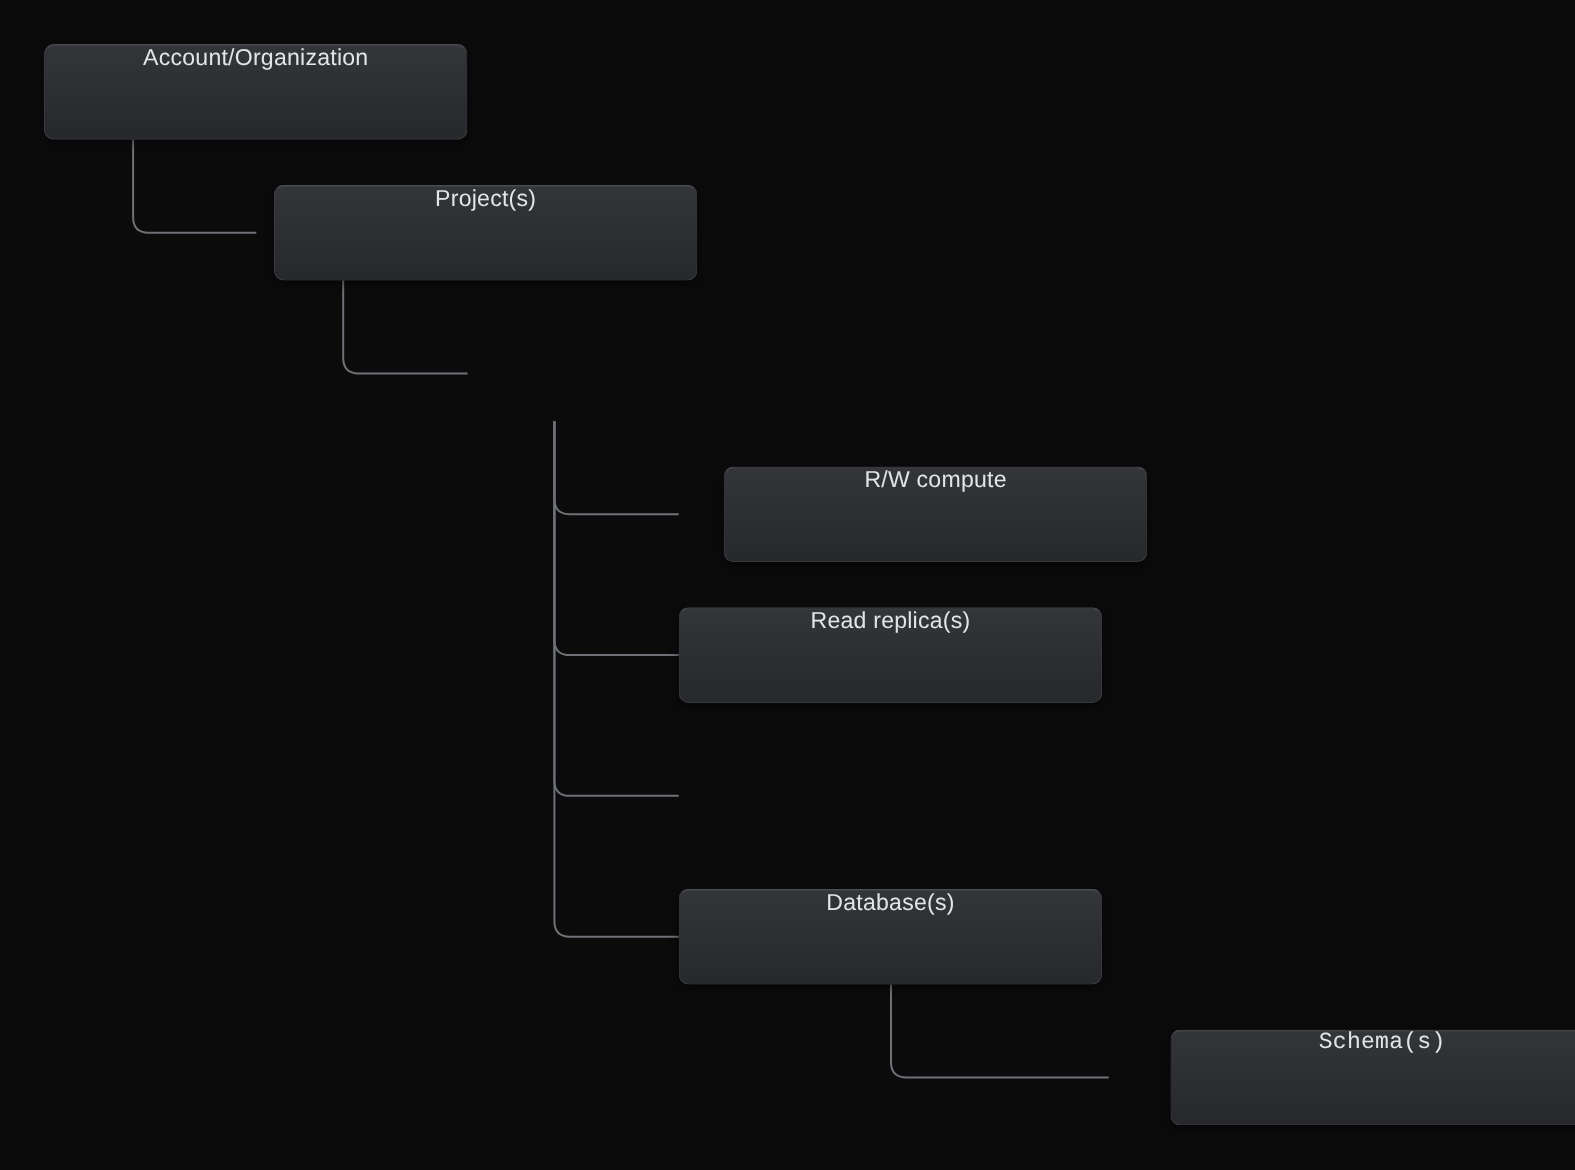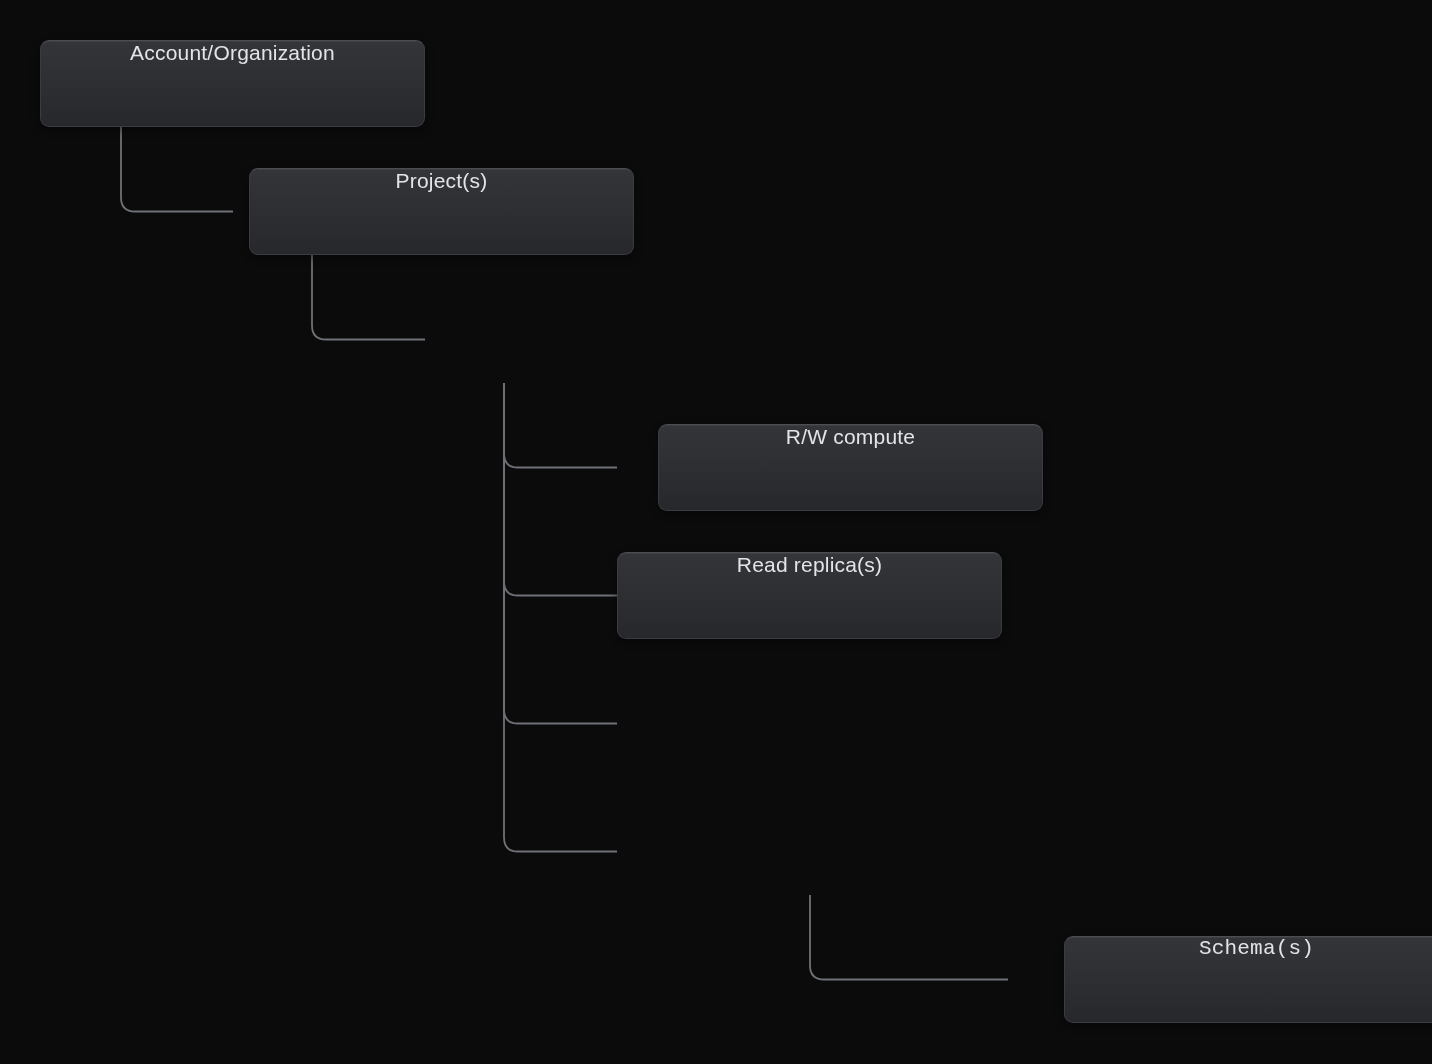--- a/index.html
+++ b/index.html
@@ -90,18 +90,21 @@
 
   <div class="node n3">
     <span class="node-label">R/W compute</span>
   </div>
 
   <div class="node n4">
     <span class="node-label">Read replica(s)</span>
   </div>
 
 
+  <div class="node n6">
+    <span class="node-label">Database(s)</span>
+  </div>
 
   <div class="node n7">
     <span class="node-label">Schema(s)</span>
   </div>
 
 </div>
 
 </body></html>

